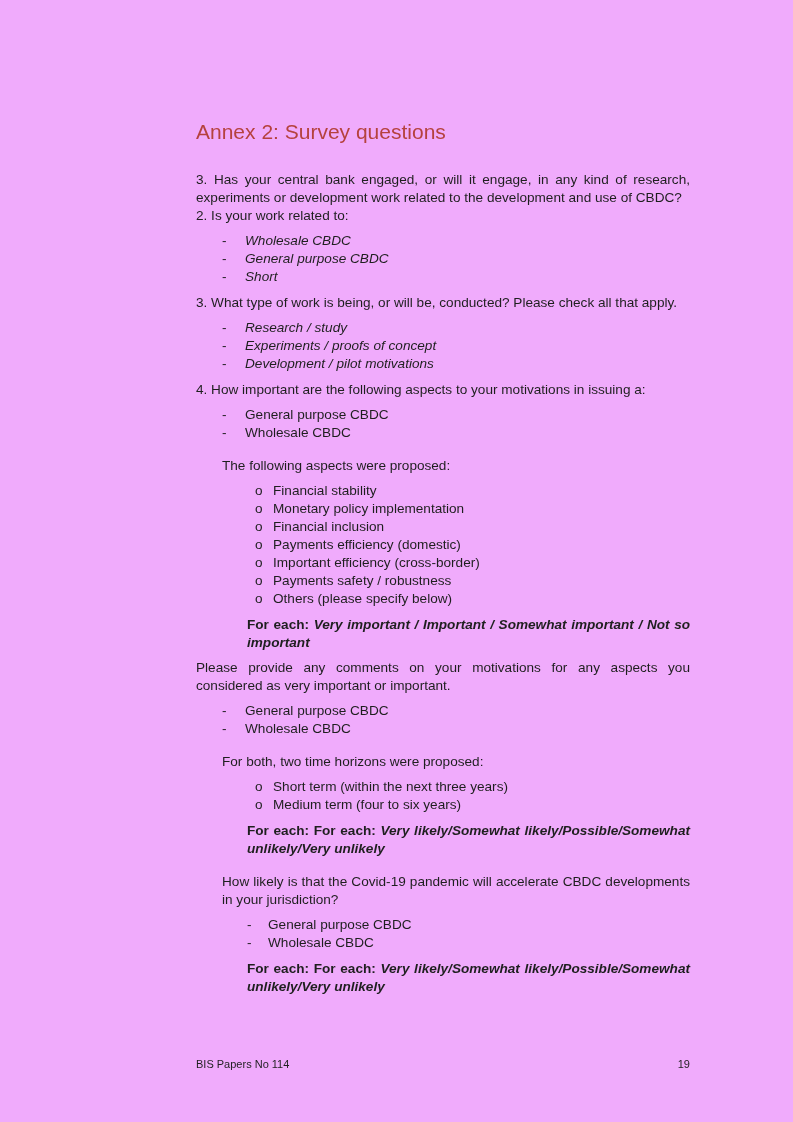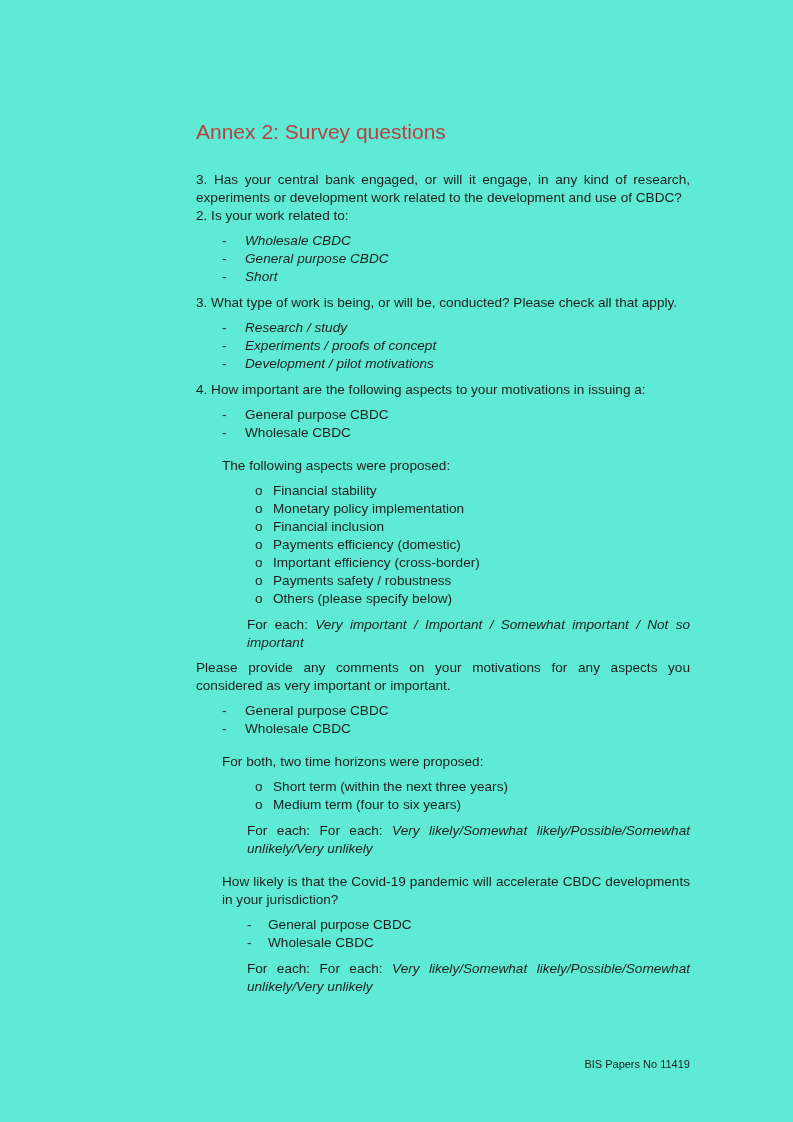--- a/index.html
+++ b/index.html
@@ -4,21 +4,21 @@
 <style>
   html, body {
     margin: 0;
     padding: 0;
     background: #ffffff;
   }
   .page {
     position: relative;
     width: 793px;
     height: 1122px;
-    background: #5eead4;
+    background: #f0abfc;
     overflow: hidden;
     font-family: "Liberation Sans", "DejaVu Sans", sans-serif;
     color: #1f1f1f;
   }
   .content {
     position: absolute;
     left: 196px;
     top: 119px;
     width: 494px;
     font-size: 13.6px;
@@ -28,35 +28,35 @@
     font-size: 21px;
     line-height: 26px;
     font-weight: 400;
     margin: 0 0 26px 0;
   }
   .para   { margin: 0 0 7px 0; }
   .tight  { margin: 0; }
   .justify{ text-align: justify; }
   .italic { font-style: italic; }
   .sub1   { margin: 15px 0 7px 26px; }           
-  .sub2   { margin: 0 0 7px 51px; }           
+  .sub2   { margin: 0 0 7px 51px; font-weight: bold; }           
   .list   { margin: 0 0 8px 0; }
   .dash-item { position: relative; padding-left: 49px; }
   .dash-item > .marker { position: absolute; left: 26px; }
   .covid .dash-item { padding-left: 72px; }
   .covid .dash-item > .marker { left: 51px; }
   .o-item { position: relative; padding-left: 77px; }
   .o-item > .marker { position: absolute; left: 59px; }
   .footer {
     position: absolute;
     left: 196px;
     right: 103px;
     top: 1057px;
     display: flex;
-    justify-content: flex-end;
+    justify-content: space-between;
     font-size: 11px;
     line-height: 14px;
   }
 </style>
 </head>
 <body>
 
 <div class="page">
   <div class="content">
 

